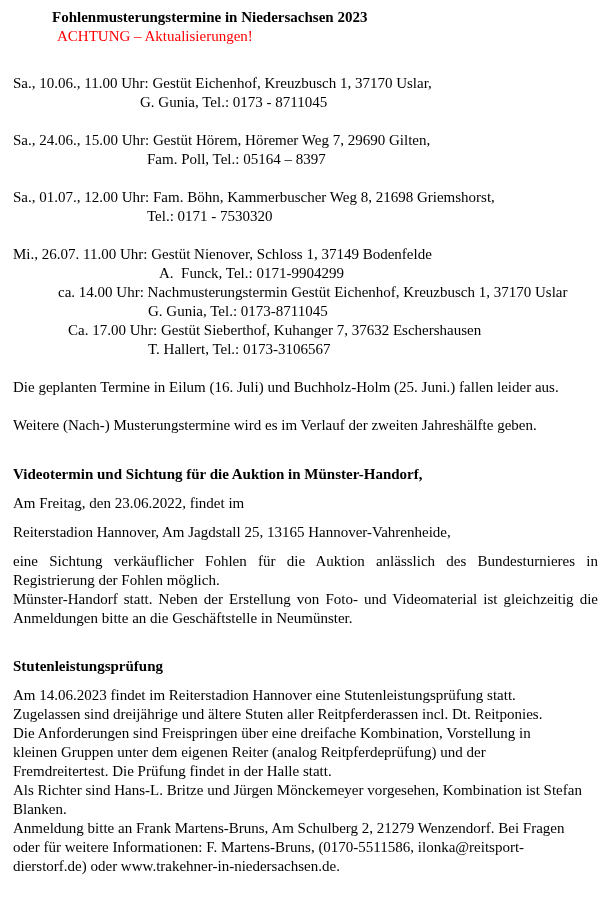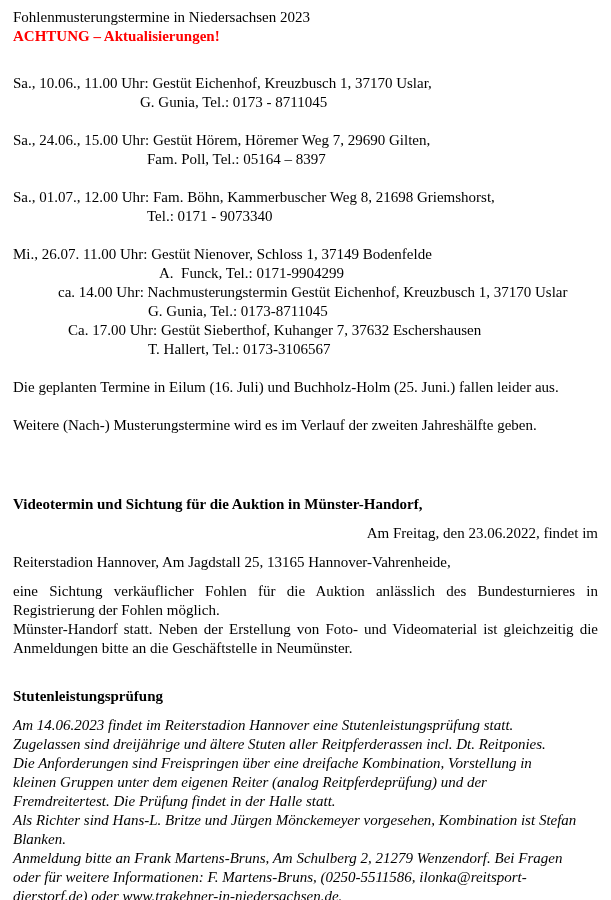--- a/index.html
+++ b/index.html
@@ -26,28 +26,30 @@
   }
   .line.bold {
     font-weight: bold;
   }
   .line.justify {
     white-space: normal;
     text-align: justify;
     text-align-last: justify;
   }
   .doc-title {
+    font-weight: bold;
+    white-space: pre;
+    min-height: 19px;
+    margin-left: 39px;
+  }
+  .doc-alert {
     font-weight: normal;
     white-space: pre;
     min-height: 19px;
-  }
-  .doc-alert {
-    font-weight: bold;
-    white-space: pre;
-    min-height: 19px;
+    margin-left: 44px;
   }
   section { margin: 0; }
 </style>
 </head>
 <body>
 
 <div class="page" style="background: rgb(255, 255, 255); color: rgb(0, 0, 0);">
   <header>
     <div class="doc-title">Fohlenmusterungstermine in Niedersachsen 2023</div>
     <div class="doc-alert" style="color: rgb(255, 0, 0);">ACHTUNG – Aktualisierungen!</div>
@@ -56,60 +58,60 @@
       <section style="margin-top: 28px;">
         <div class="line">Sa., 10.06., 11.00 Uhr: Gestüt Eichenhof, Kreuzbusch 1, 37170 Uslar,</div>
         <div class="line" style="padding-left: 127px;">G. Gunia, Tel.: 0173 - 8711045</div>
       </section>
       <section style="margin-top: 19px;">
         <div class="line">Sa., 24.06., 15.00 Uhr: Gestüt Hörem, Höremer Weg 7, 29690 Gilten,</div>
         <div class="line" style="padding-left: 134px;">Fam. Poll, Tel.: 05164 – 8397</div>
       </section>
       <section style="margin-top: 19px;">
         <div class="line">Sa., 01.07., 12.00 Uhr: Fam. Böhn, Kammerbuscher Weg 8, 21698 Griemshorst,</div>
-        <div class="line" style="padding-left: 134px;">Tel.: 0171 - 9073340</div>
+        <div class="line" style="padding-left: 134px;">Tel.: 0171 - 7530320</div>
       </section>
       <section style="margin-top: 19px;">
         <div class="line">Mi., 26.07. 11.00 Uhr: Gestüt Nienover, Schloss 1, 37149 Bodenfelde</div>
         <div class="line" style="padding-left: 146px;">A.  Funck, Tel.: 0171-9904299</div>
         <div class="line" style="padding-left: 45px;">ca. 14.00 Uhr: Nachmusterungstermin Gestüt Eichenhof, Kreuzbusch 1, 37170 Uslar</div>
         <div class="line" style="padding-left: 135px;">G. Gunia, Tel.: 0173-8711045</div>
         <div class="line" style="padding-left: 55px;">Ca. 17.00 Uhr: Gestüt Sieberthof, Kuhanger 7, 37632 Eschershausen</div>
         <div class="line" style="padding-left: 135px;">T. Hallert, Tel.: 0173-3106567</div>
       </section>
       <section style="margin-top: 19px;">
         <div class="line">Die geplanten Termine in Eilum (16. Juli) und Buchholz-Holm (25. Juni.) fallen leider aus.</div>
       </section>
       <section style="margin-top: 19px;">
         <div class="line">Weitere (Nach-) Musterungstermine wird es im Verlauf der zweiten Jahreshälfte geben.</div>
       </section>
-      <section style="margin-top: 60px;">
+      <section style="margin-top: 30px;">
         <div class="line bold">Videotermin und Sichtung für die Auktion in Münster-Handorf,</div>
       </section>
-      <section style="margin-top: 10px; text-align: right;">
+      <section style="margin-top: 10px;">
         <div class="line">Am Freitag, den 23.06.2022, findet im</div>
       </section>
       <section style="margin-top: 10px;">
         <div class="line">Reiterstadion Hannover, Am Jagdstall 25, 13165 Hannover-Vahrenheide,</div>
       </section>
       <section style="margin-top: 10px;">
         <div class="line justify">eine Sichtung verkäuflicher Fohlen für die Auktion anlässlich des Bundesturnieres in</div>
         <div class="line">Registrierung der Fohlen möglich.</div>
         <div class="line justify">Münster-Handorf statt. Neben der Erstellung von Foto- und Videomaterial ist gleichzeitig die</div>
         <div class="line">Anmeldungen bitte an die Geschäftstelle in Neumünster.</div>
       </section>
       <section style="margin-top: 29px;">
         <div class="line bold">Stutenleistungsprüfung</div>
       </section>
-      <section style="margin-top: 10px; font-style: italic;">
+      <section style="margin-top: 10px;">
         <div class="line">Am 14.06.2023 findet im Reiterstadion Hannover eine Stutenleistungsprüfung statt.</div>
         <div class="line">Zugelassen sind dreijährige und ältere Stuten aller Reitpferderassen incl. Dt. Reitponies.</div>
         <div class="line">Die Anforderungen sind Freispringen über eine dreifache Kombination, Vorstellung in</div>
         <div class="line">kleinen Gruppen unter dem eigenen Reiter (analog Reitpferdeprüfung) und der</div>
         <div class="line">Fremdreitertest. Die Prüfung findet in der Halle statt.</div>
         <div class="line">Als Richter sind Hans-L. Britze und Jürgen Mönckemeyer vorgesehen, Kombination ist Stefan</div>
         <div class="line">Blanken.</div>
         <div class="line">Anmeldung bitte an Frank Martens-Bruns, Am Schulberg 2, 21279 Wenzendorf. Bei Fragen</div>
-        <div class="line">oder für weitere Informationen: F. Martens-Bruns, (0250-5511586, ilonka@reitsport-</div>
+        <div class="line">oder für weitere Informationen: F. Martens-Bruns, (0170-5511586, ilonka@reitsport-</div>
         <div class="line">dierstorf.de) oder www.trakehner-in-niedersachsen.de.</div>
       </section>
     </main>
 </div>
 
 </body></html>

